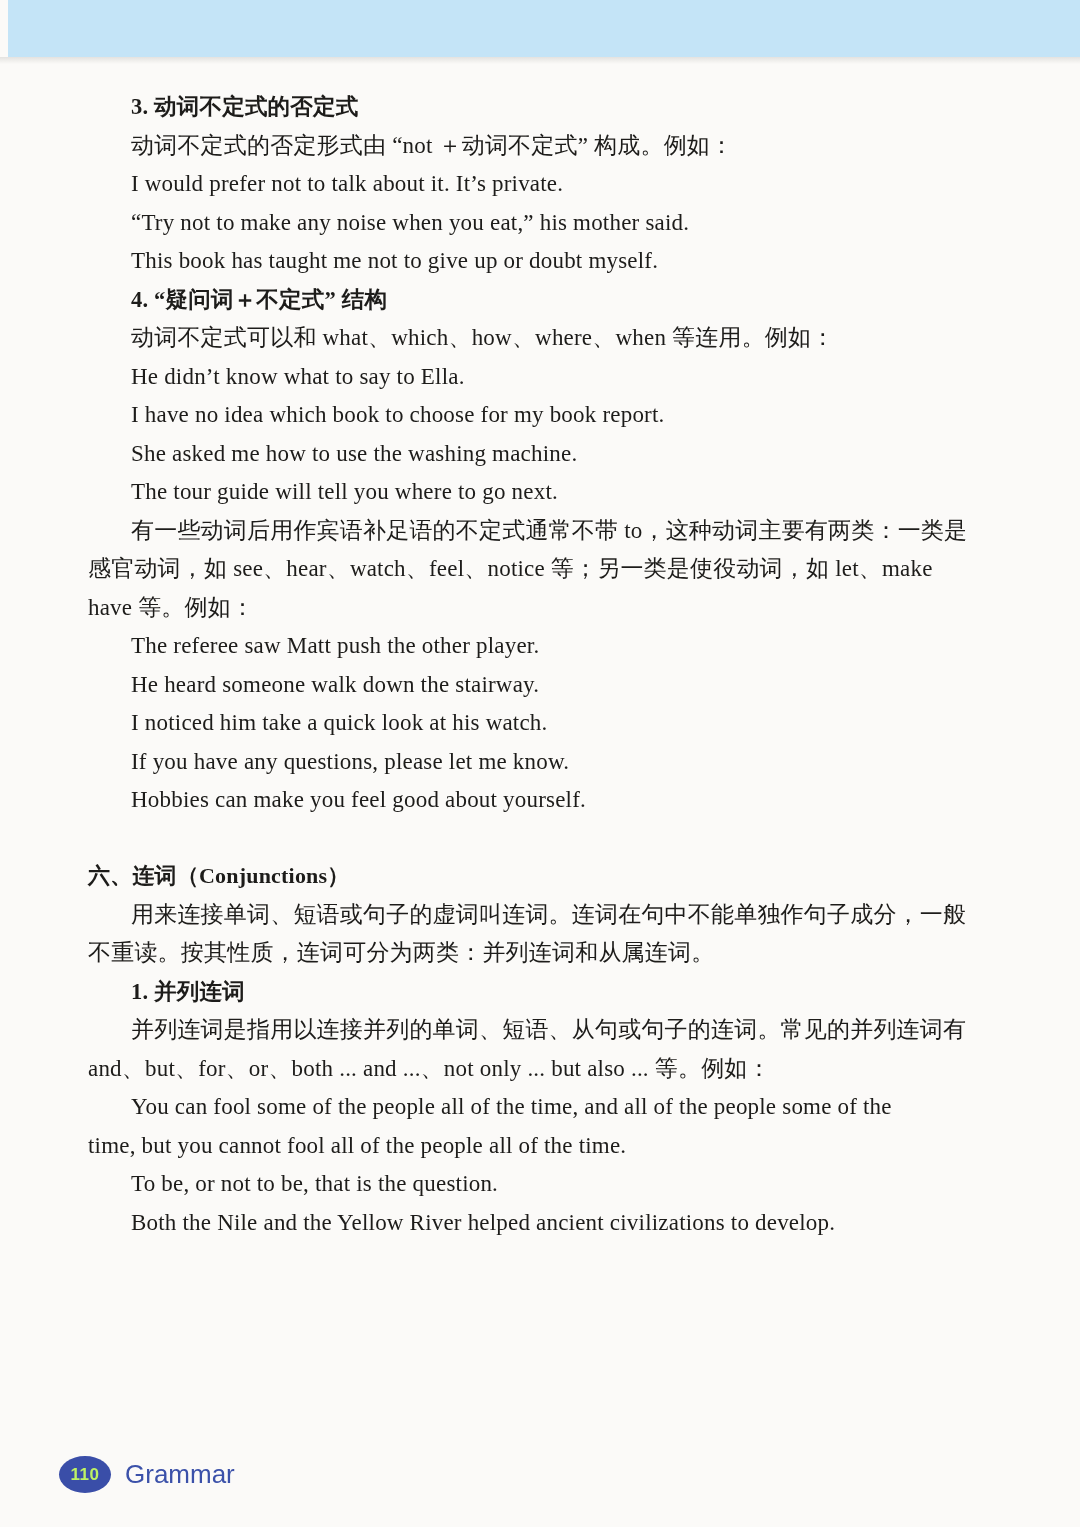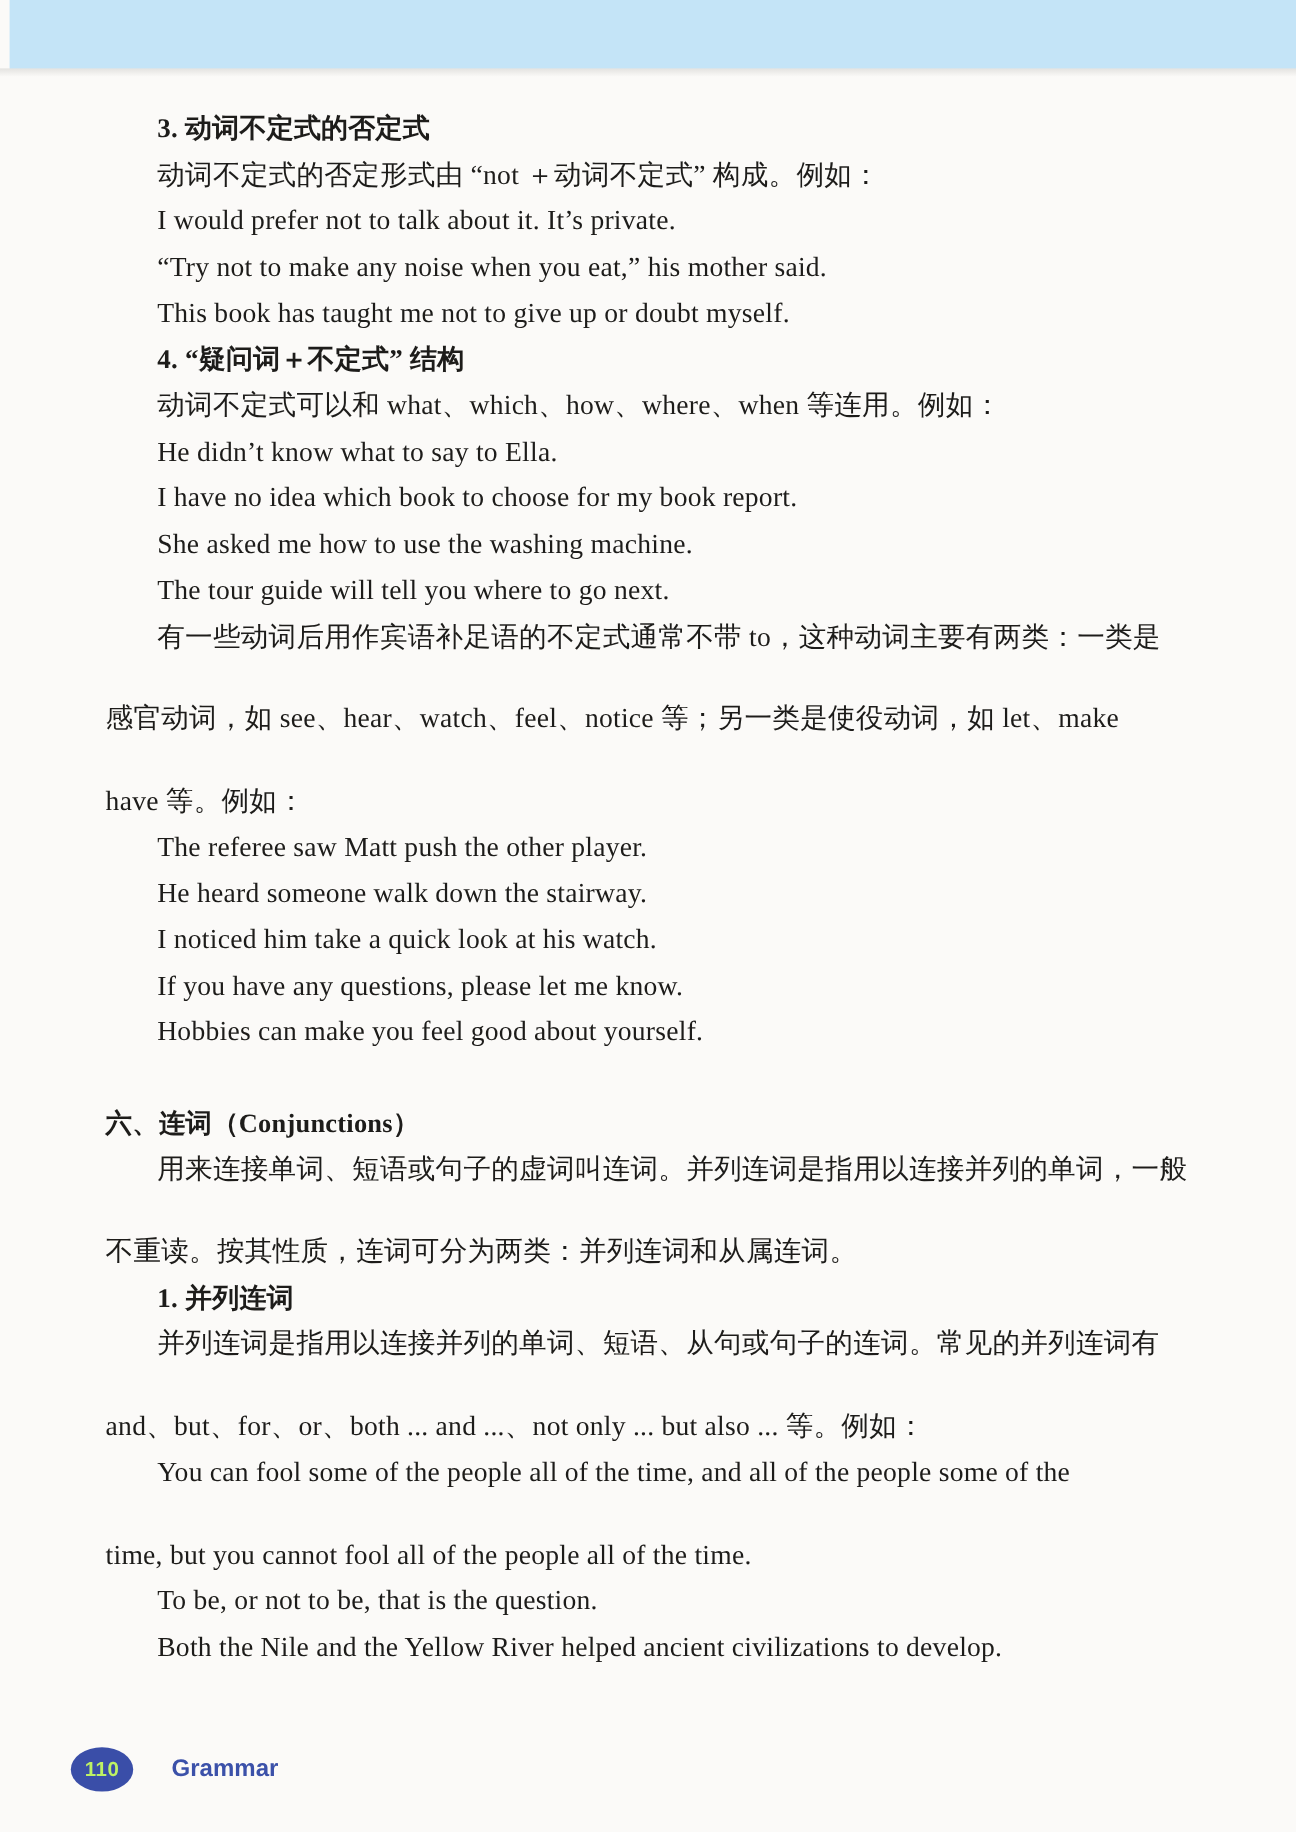--- a/index.html
+++ b/index.html
@@ -34,21 +34,21 @@
     width: 858px;
     color: #1d1c1a;
   }
   .line {
     font-size: 23px;
     line-height: 38.5px;
     white-space: nowrap;
     letter-spacing: 0.2px;
   }
   .line.ind { padding-left: 43px; }
-  .line.flush { padding-left: 0; margin-top: 30px; }
+  .line.flush { padding-left: 0; }
   .line.heading { font-weight: 700; font-size: 22.5px; }
   .line.heading.sub { padding-left: 43px; }
   .line.heading.major {
     padding-left: 0;
     font-size: 22px;
     margin-top: 36px;
     line-height: 40px;
   }
   
   .footer {
@@ -63,23 +63,23 @@
     align-items: center;
     justify-content: center;
     width: 52px; height: 37px;
     border-radius: 50%;
     color: #bef264;
     font-size: 17px;
     font-weight: 600;
     letter-spacing: 0.5px;
   }
   .footer-label {
-    margin-left: 32px;
-    font-size: 20px;
-    font-weight: 700;
+    margin-left: 14px;
+    font-size: 26px;
+    font-weight: 400;
   }
 </style>
 </head>
 <body>
 
 <div class="page">
 
   <div class="top-bar" style="background: rgb(196, 228, 247);"></div>
 
   <main class="content">
@@ -103,21 +103,21 @@
         <div class="line flush">感官动词，如 see、hear、watch、feel、notice 等；另一类是使役动词，如 let、make</div>
         <div class="line flush">have 等。例如：</div>
         <div class="line ind">The referee saw Matt push the other player.</div>
         <div class="line ind">He heard someone walk down the stairway.</div>
         <div class="line ind">I noticed him take a quick look at his watch.</div>
         <div class="line ind">If you have any questions, please let me know.</div>
         <div class="line ind">Hobbies can make you feel good about yourself.</div>
       </section>
       <section>
         <div class="line heading major">六、连词（Conjunctions）</div>
-        <div class="line ind">用来连接单词、短语或句子的虚词叫连词。并列连词是指用以连接并列的单词，一般</div>
+        <div class="line ind">用来连接单词、短语或句子的虚词叫连词。连词在句中不能单独作句子成分，一般</div>
         <div class="line flush">不重读。按其性质，连词可分为两类：并列连词和从属连词。</div>
       </section>
       <section>
         <div class="line heading sub">1. 并列连词</div>
         <div class="line ind">并列连词是指用以连接并列的单词、短语、从句或句子的连词。常见的并列连词有</div>
         <div class="line flush">and、but、for、or、both ... and ...、not only ... but also ... 等。例如：</div>
         <div class="line ind">You can fool some of the people all of the time, and all of the people some of the</div>
         <div class="line flush">time, but you cannot fool all of the people all of the time.</div>
         <div class="line ind">To be, or not to be, that is the question.</div>
         <div class="line ind">Both the Nile and the Yellow River helped ancient civilizations to develop.</div>

